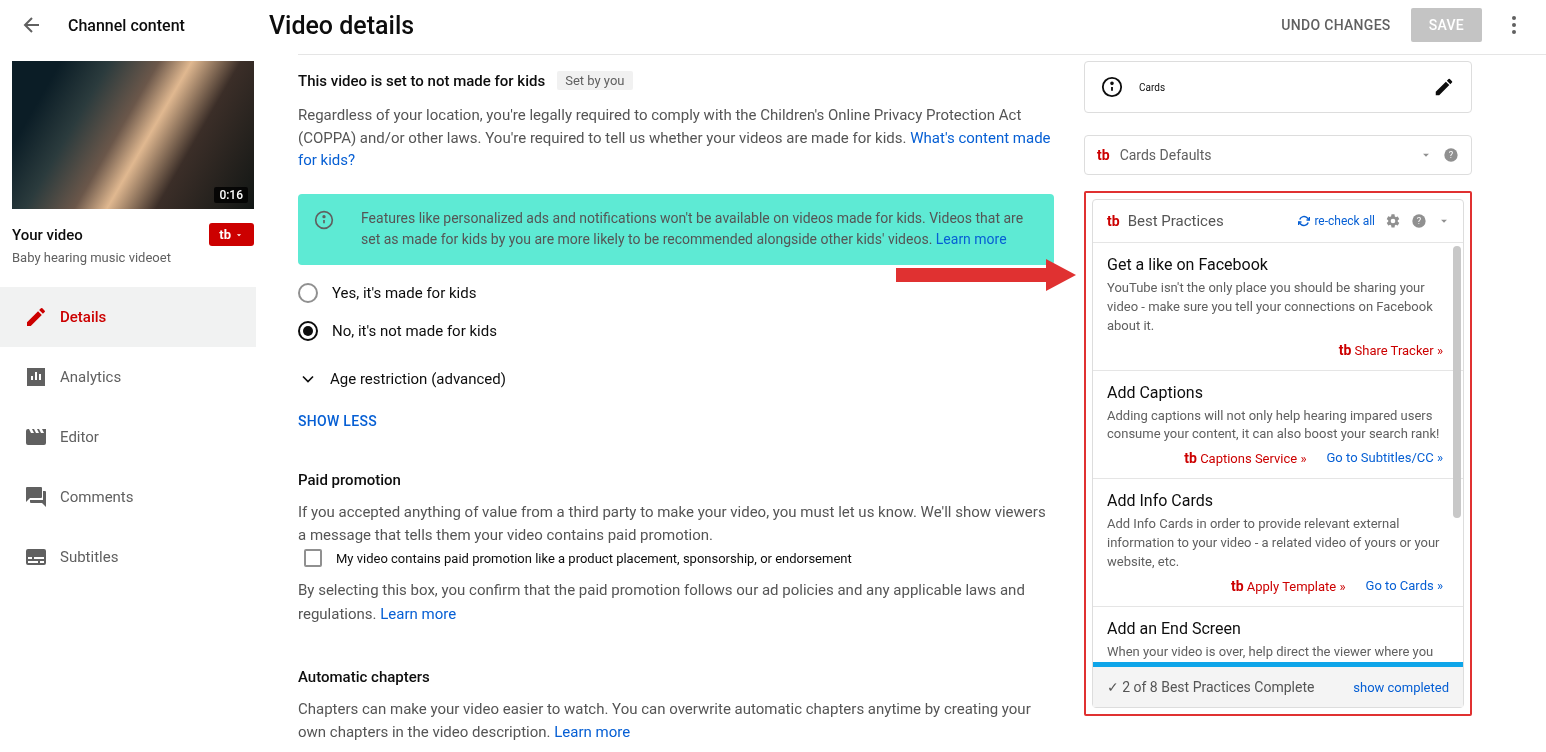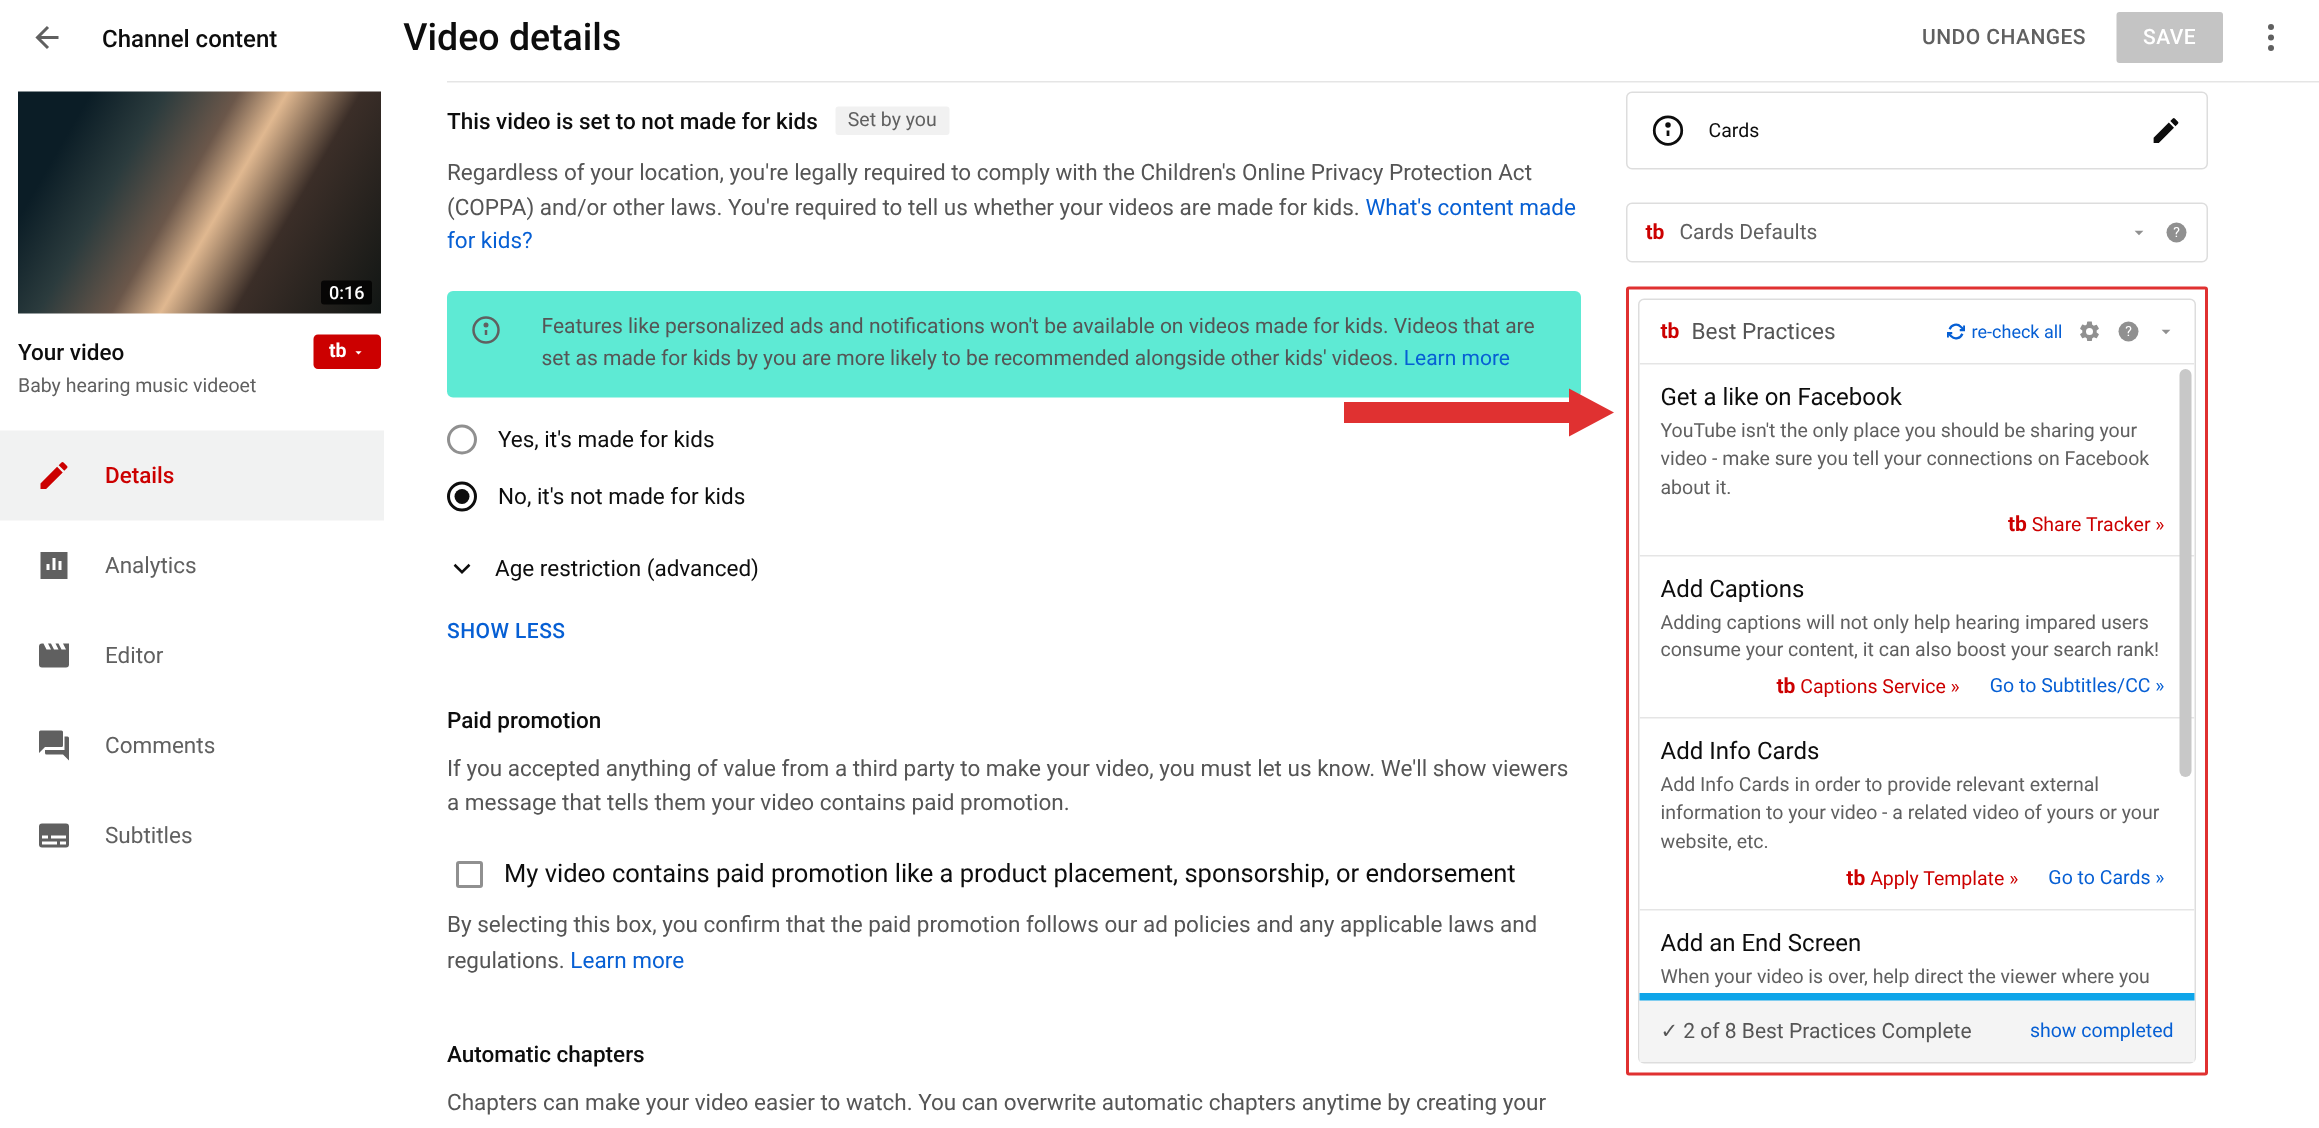--- a/index.html
+++ b/index.html
@@ -16,45 +16,45 @@
   .rule { border-top:1px solid #e5e5e5; margin-left:298px; }
   .layout { display:flex; }
   .sidebar { width:268px; flex-shrink:0; padding-left:12px; }
   .thumb { width:242px; height:148px; background:linear-gradient(120deg,#0b1d26 15%,#2b3b3d 30%,#6b574a 45%,#e0b890 55%,#3b2e28 70%,#111614 100%); border-radius:0; position:relative; margin-top:6px; }
   .dur { position:absolute; right:6px; bottom:6px; background:rgba(0,0,0,0.8); color:#fff; font-size:12px; font-weight:500; padding:1px 5px; border-radius:2px; }
   .yv-row { display:flex; align-items:center; justify-content:space-between; margin-top:14px; padding-right:14px; }
   .yv { font-size:15px; font-weight:500; }
   .tb-badge { background:#cc0000; color:#fff; font-size:13px; font-weight:700; padding:4px 10px; border-radius:3px; display:flex; align-items:center; gap:3px; }
   .yv-sub { font-size:13px; color:#606060; margin-top:4px; }
   .nav { margin-top:22px; width:256px; margin-left:-12px; }
-  .nav-item { display:flex; align-items:center; gap:22px; padding:0 24px; height:60px; font-size:15px; color:#606060; cursor:pointer; }
+  .nav-item { display:flex; align-items:center; gap:12px; padding:0 24px; height:60px; font-size:15px; color:#606060; cursor:pointer; }
   .nav-item.active { background:#f1f2f2; color:#cc0000; font-weight:500; }
   .nav-item .ico { width:24px; height:24px; display:flex; align-items:center; justify-content:center; }
   .main { flex:1; padding:16px 30px 24px 30px; max-width:816px; }
   .kids-title { font-size:15px; font-weight:500; display:flex; align-items:center; gap:12px; }
   .setby { font-size:13px; color:#606060; background:#f1f1f1; padding:2px 8px; border-radius:2px; font-weight:400; }
   .desc { font-size:15px; color:#555; margin-top:14px; line-height:1.5; }
   .link { color:#065fd4; cursor:pointer; }
   .info-box { background:#5eead4; border-radius:4px; padding:14px 16px; margin-top:22px; display:flex; gap:27px;justify-content:flex-end; }
   .info-box .iicon { color:#606060; flex-shrink:0; padding-top:2px; }
   .info-box p { font-size:14px; color:#555; line-height:1.55; }
   .radio-row { display:flex; align-items:center; gap:14px; margin-top:18px; font-size:15px; cursor:pointer; }
   .radio { width:20px; height:20px; border:2px solid #909090; border-radius:50%; display:flex; align-items:center; justify-content:center; }
   .radio.checked { border-color:#0d0d0d; }
   .radio.checked::after { content:''; width:10px; height:10px; border-radius:50%; background:#0d0d0d; }
   .expand-row { display:flex; align-items:center; gap:12px; margin-top:28px; font-size:15px; font-weight:400; cursor:pointer; }
   .show-less { color:#065fd4; font-size:14px; font-weight:500; letter-spacing:0.3px; margin-top:24px; cursor:pointer; }
   .sect-h { font-size:15px; font-weight:500; margin-top:42px; }
   .sect-p { font-size:15px; color:#555; margin-top:12px; line-height:1.55; }
-  .check-row { display:flex; align-items:center; gap:14px; margin-top:26px; font-size:17px; cursor:pointer; padding-left:6px;}
+  .check-row { display:flex; align-items:center; gap:14px; margin-top:2px; font-size:13px; cursor:pointer; padding-left:6px;}
   .cbox { width:18px; height:18px; border:2px solid #909090; border-radius:2px; }
   .rightcol { width:412px; flex-shrink:0; padding-right:24px; padding-top:6px; }
   .cards-row { border:1px solid #ddd; border-radius:4px; height:52px; display:flex; align-items:center; justify-content:space-between; padding:0 16px; cursor:pointer; }
   .cards-left { display:flex; align-items:center; gap:16px; color:#555;}
-  .cards-left span { font-size:13px; color:#0d0d0d; }
+  .cards-left span { font-size:10px; color:#0d0d0d; }
   .ud-row { border:1px solid #ddd; border-radius:4px; height:40px; display:flex; align-items:center; justify-content:space-between; padding:0 12px; margin-top:22px; }
   .ud-left { display:flex; align-items:center; gap:10px; color:#555;}
   .ud-label { font-size:14px; color:#606060; }
   .tb-ico { color:#cc0000; font-weight:700; font-size:14px; }
   .ud-right { display:flex; align-items:center; gap:10px; color:#909090; }
   .bp-wrap { border:2px solid #e03131; border-radius:2px; margin-top:16px; padding:6px 6px 6px 6px; position:relative; }
   .arrow { position:absolute; left:-190px; top:62px; }
   .bp-box { border:1px solid #ddd; border-radius:4px; }
   .bp-head { display:flex; align-items:center; justify-content:space-between; padding:12px 12px 12px 14px; }
   .bp-head-left { display:flex; align-items:center; gap:8px; font-size:15px; color:#555;}

